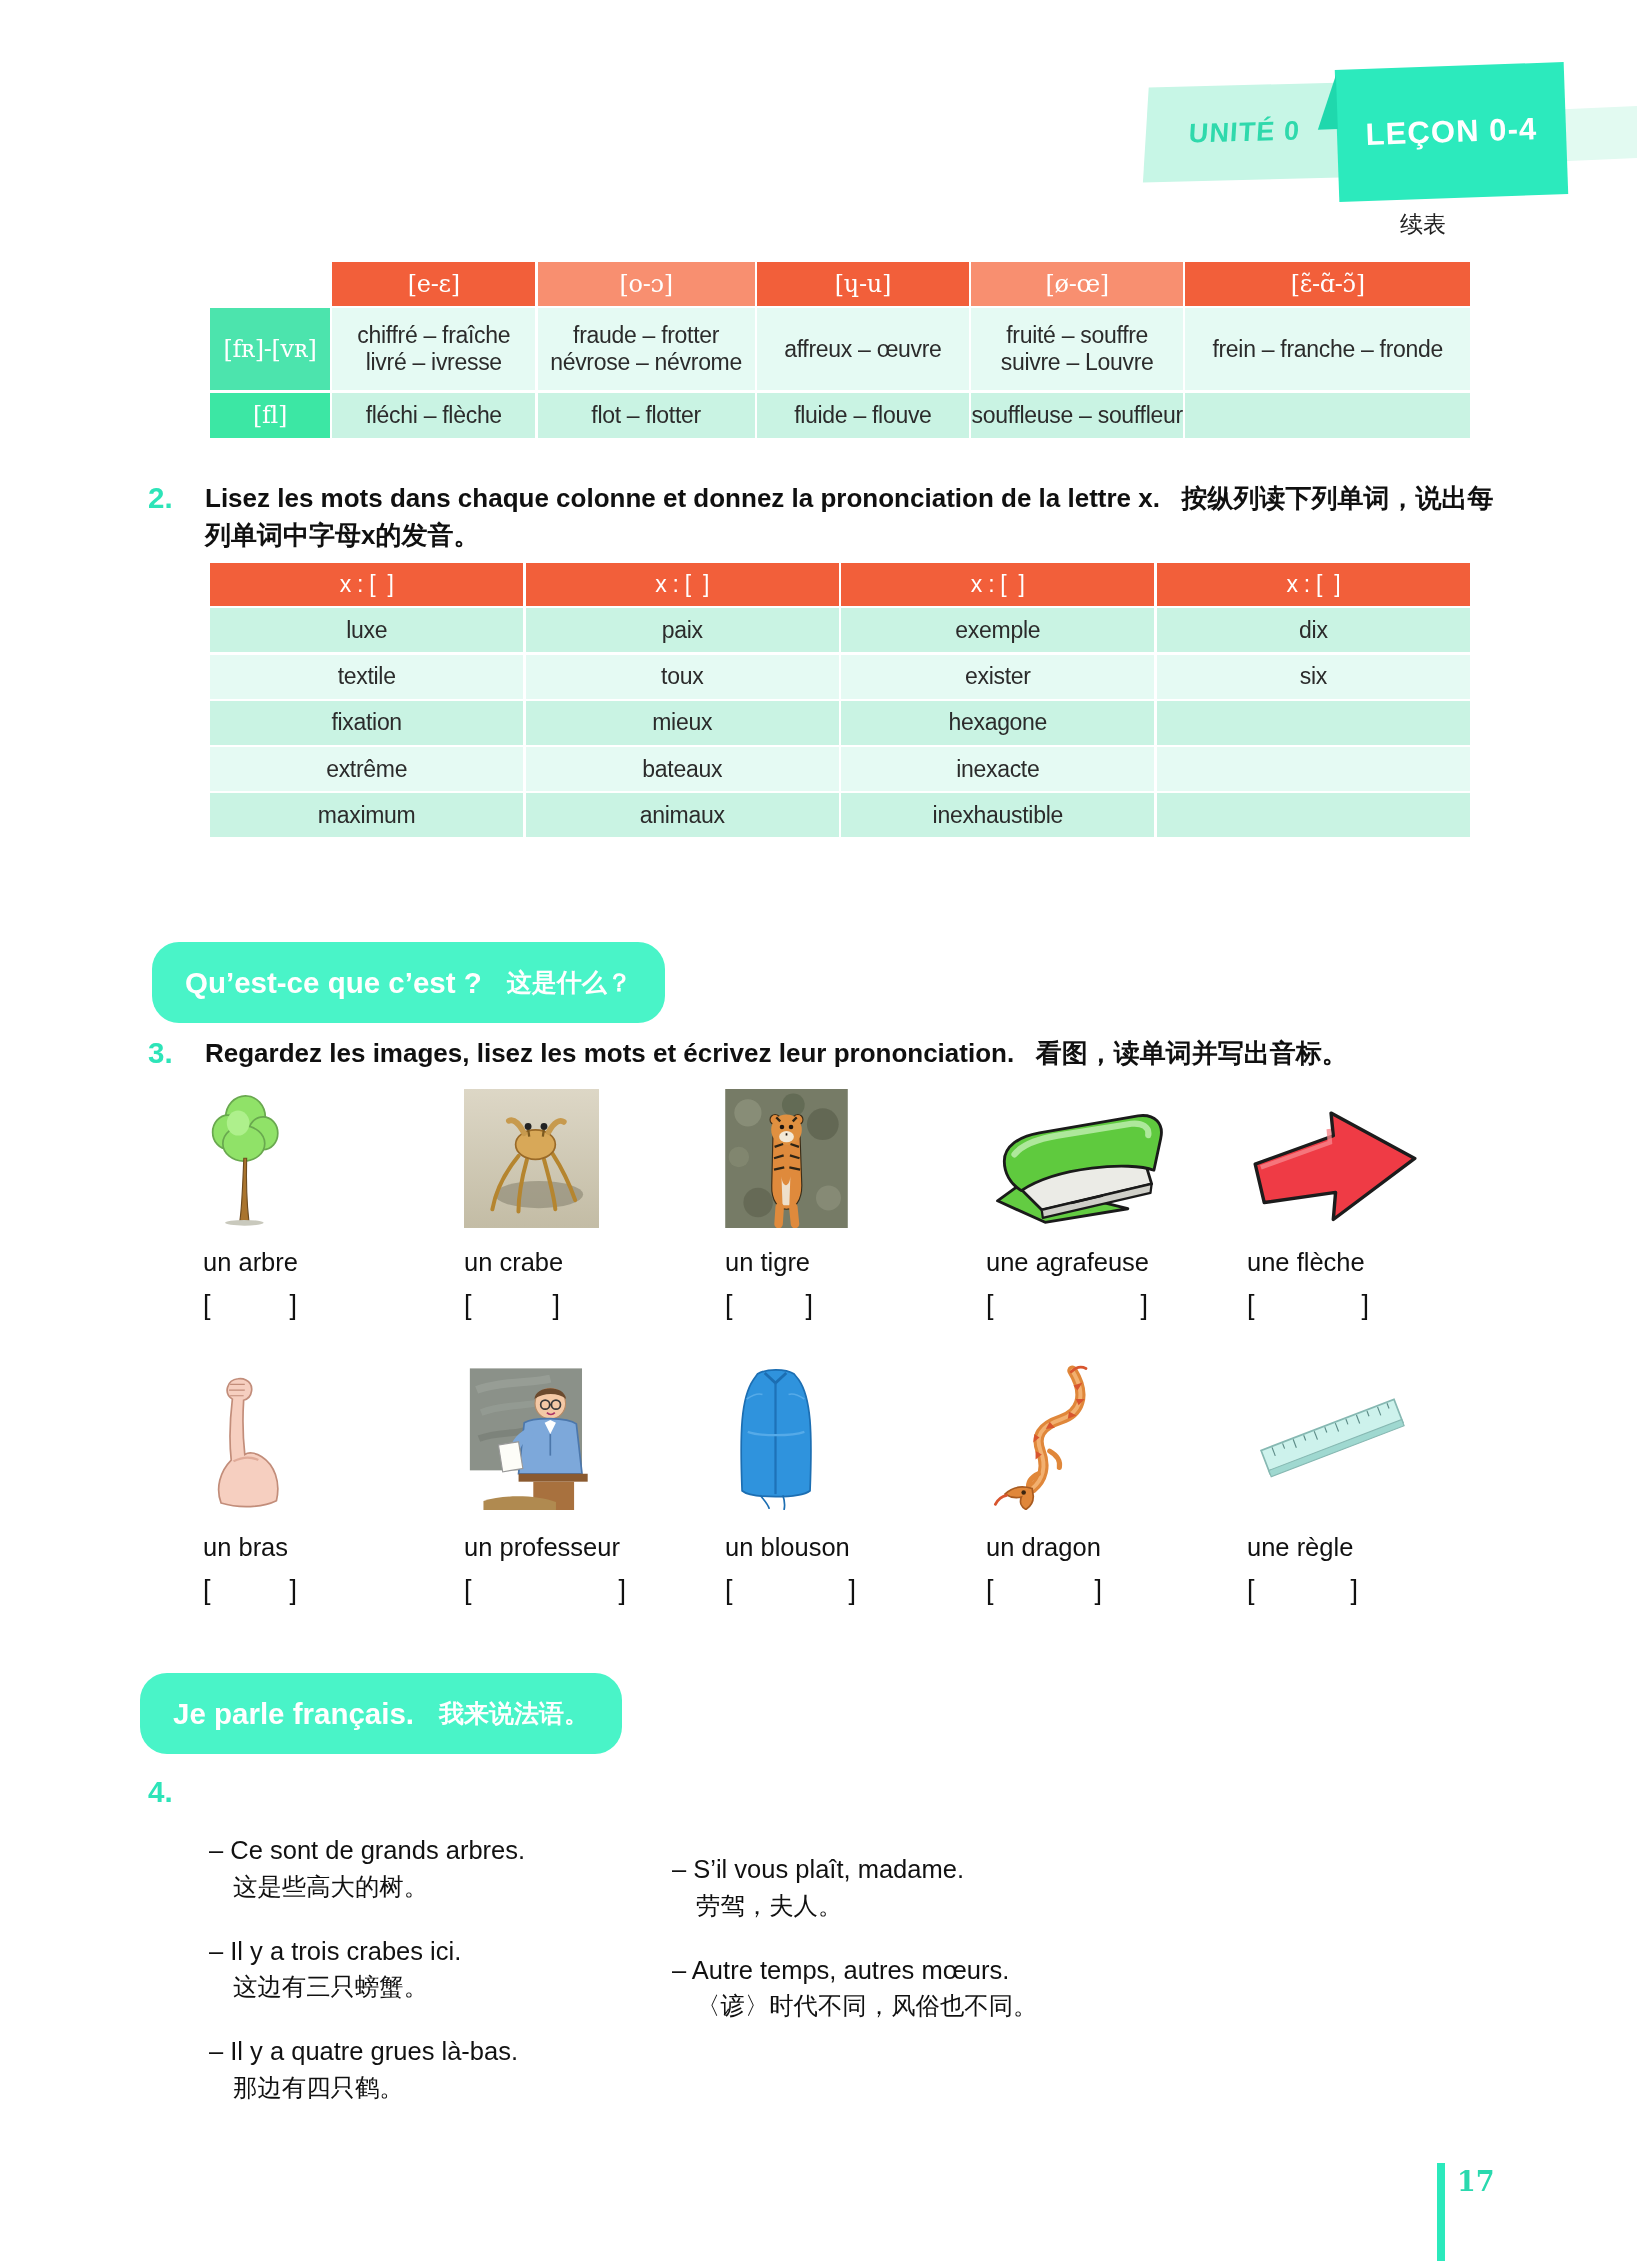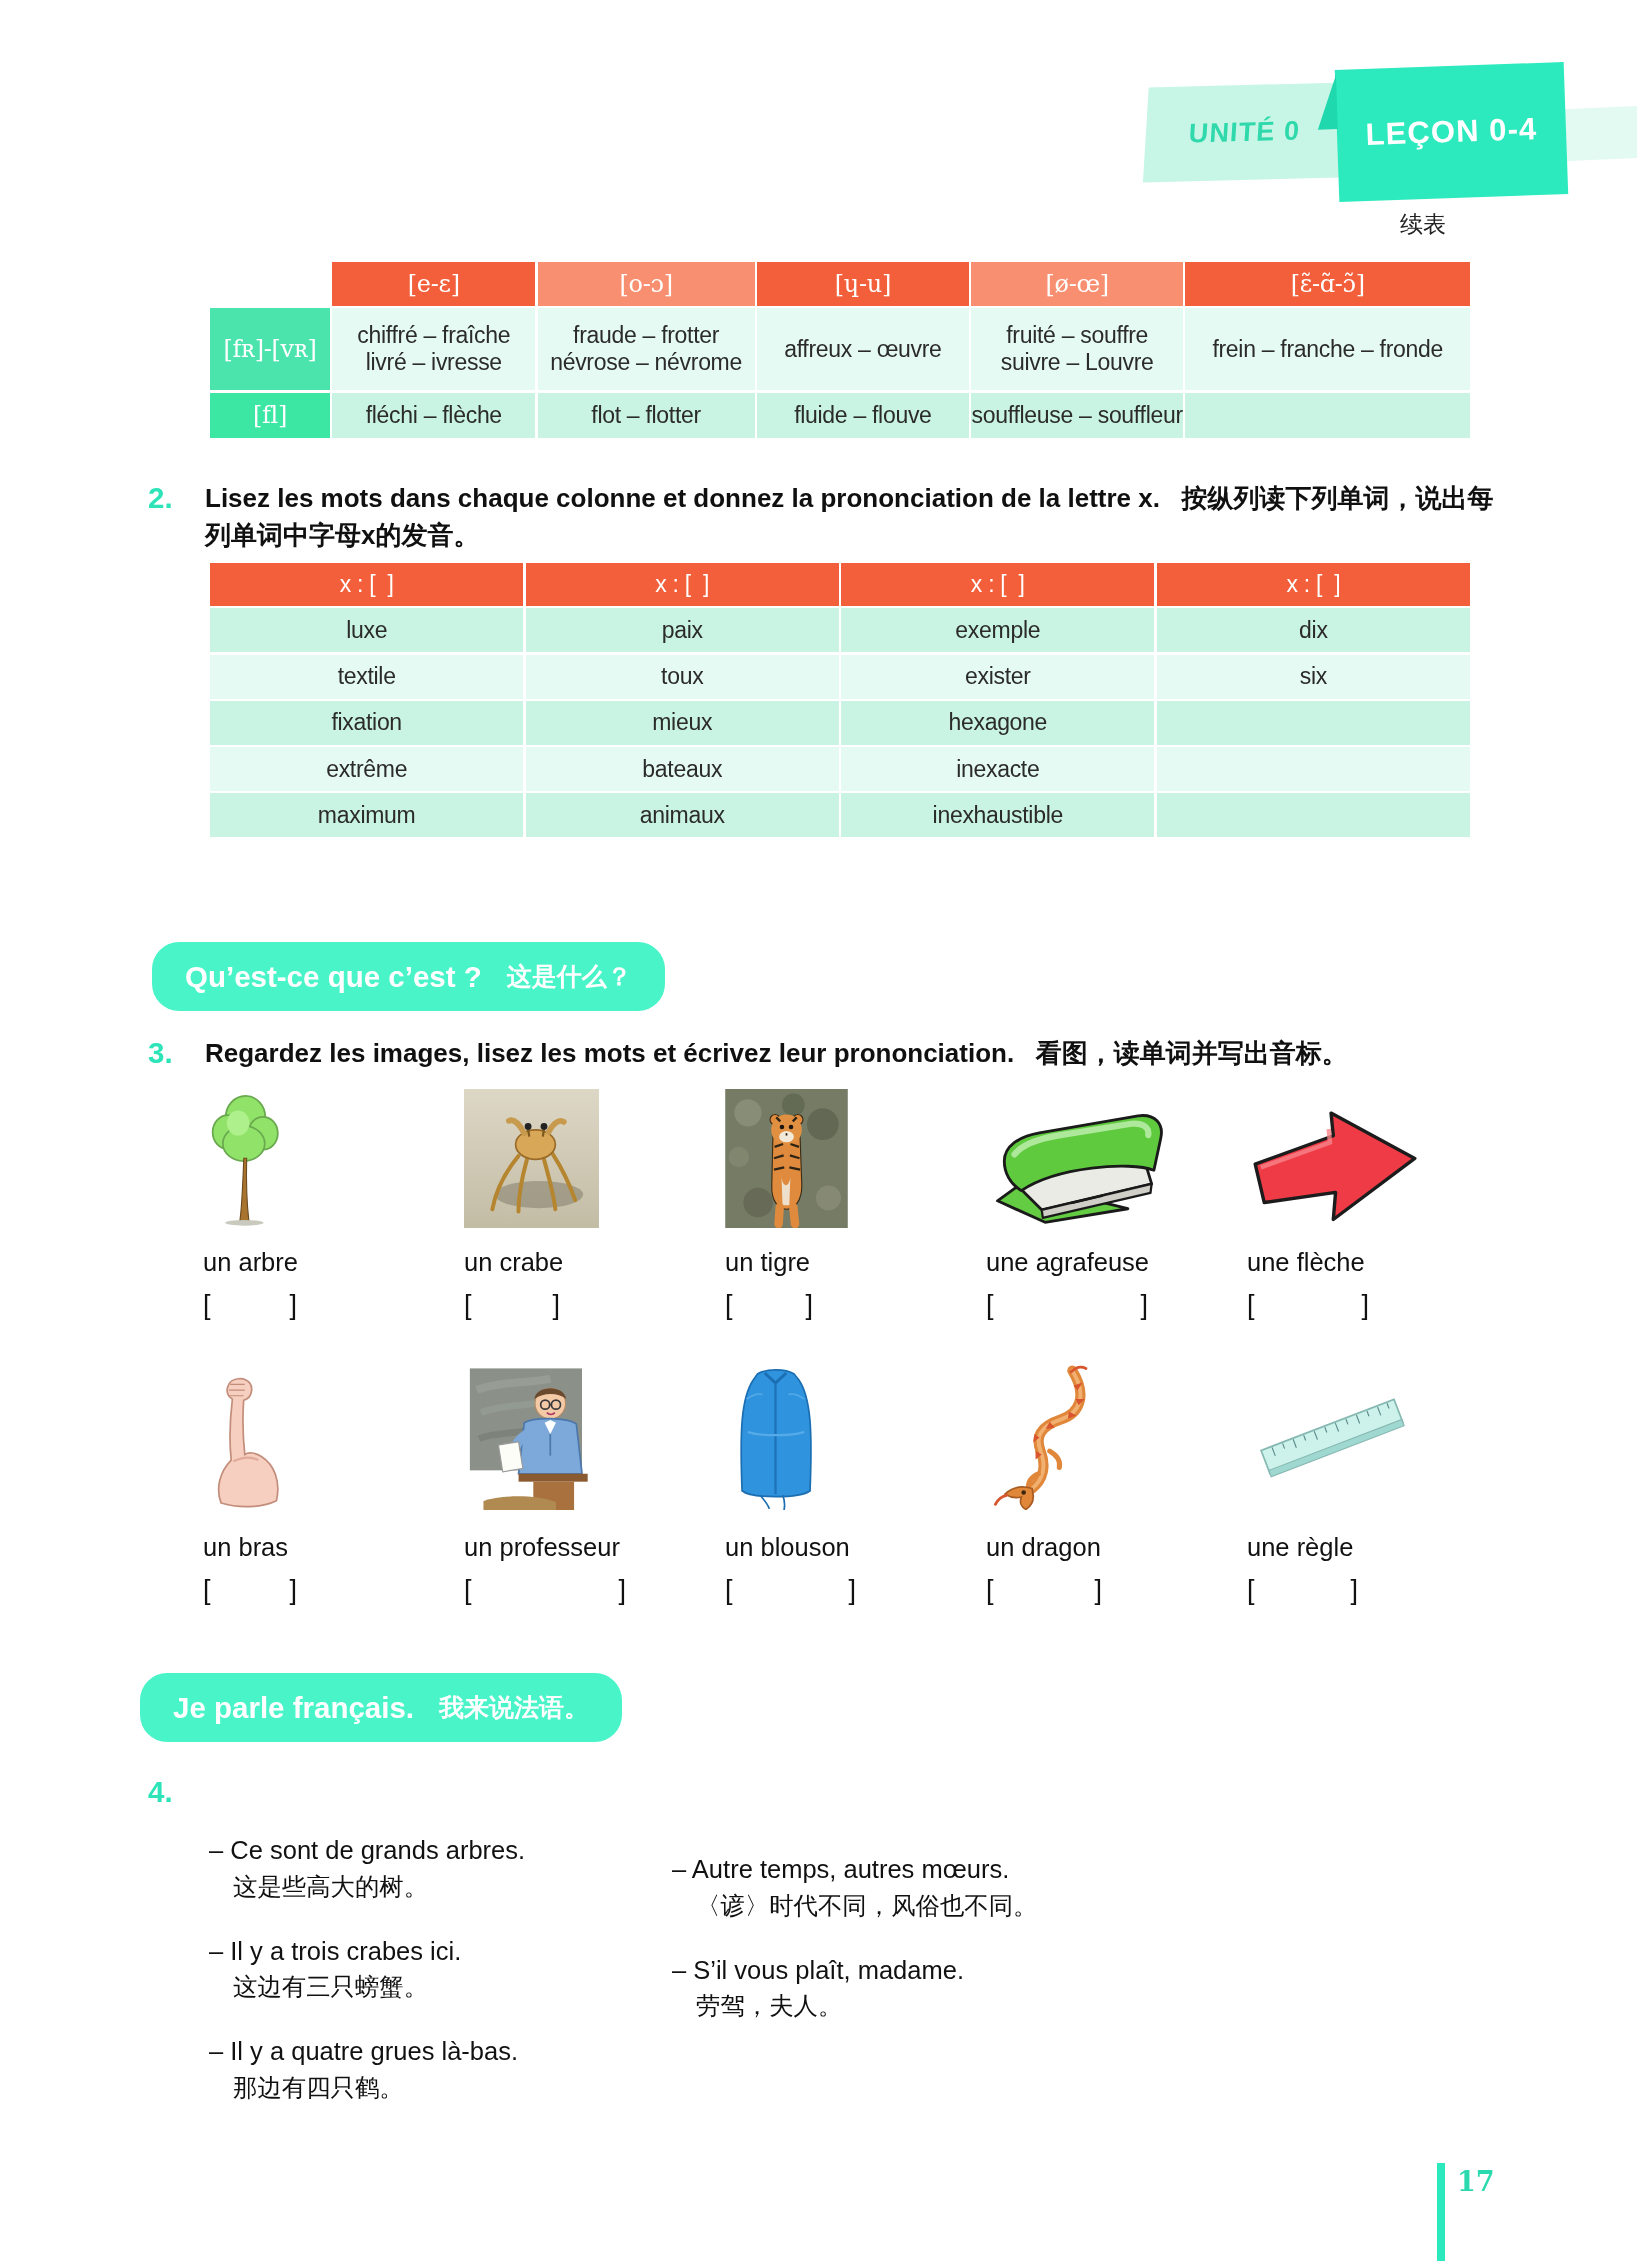--- a/index.html
+++ b/index.html
@@ -52,21 +52,21 @@
   .sec .num{color:#2de4b8;font-weight:bold;font-size:29.5px;width:57px;flex:none;line-height:1.25;}
   .sec .txt{font-weight:bold;font-size:26px;line-height:1.42;color:#101010;}
   .sec .zh{margin-left:21.6px;}
   .sec2{left:148px;top:480px;width:1356px;}
   .sec2 .txt{width:1294px;}
   .sec3{left:148px;top:1035px;width:1419px;}
   .sec4{left:148px;top:1774px;width:1362px;}
 
   
   .banner{height:53px;background:#49f4c8;border-radius:27px;display:inline-flex;
-    align-items:center;padding:8px 33px;color:#ffffff;font-weight:bold;white-space:nowrap;}
+    align-items:center;padding:14px 33px;color:#ffffff;font-weight:bold;white-space:nowrap;}
   .banner .fr{font-size:29.5px;}
   .banner .zh{font-size:25px;margin-left:25px;}
   .banner1{left:152px;top:942px;}
   .banner2{left:140px;top:1673px;}
 
   
   .figrow{left:203px;width:1305px;display:flex;}
   .fig{width:261px;display:flex;flex-direction:column;align-items:flex-start;}
   .figrow1{top:1087px;}
   .figrow2{top:1365px;}
@@ -476,24 +476,24 @@
     <div class="zh">这边有三只螃蟹。</div>
   </div>
   <div class="phr">
     <div class="fr">– Il y a quatre grues là-bas.</div>
     <div class="zh">那边有四只鹤。</div>
   </div>
 </div>
 
 <div class="abs phr-col phr-right">
   <div class="phr">
+    <div class="fr">– S’il vous plaît, madame.</div>
+    <div class="zh">劳驾，夫人。</div>
+  </div>
+  <div class="phr">
     <div class="fr">– Autre temps, autres mœurs.</div>
     <div class="zh">〈谚〉时代不同，风俗也不同。</div>
   </div>
-  <div class="phr">
-    <div class="fr">– S’il vous plaît, madame.</div>
-    <div class="zh">劳驾，夫人。</div>
-  </div>
 </div>
 
 <div class="abs pagebar"></div>
 <div class="abs pagenum">17</div>
 
 
 </body></html>

